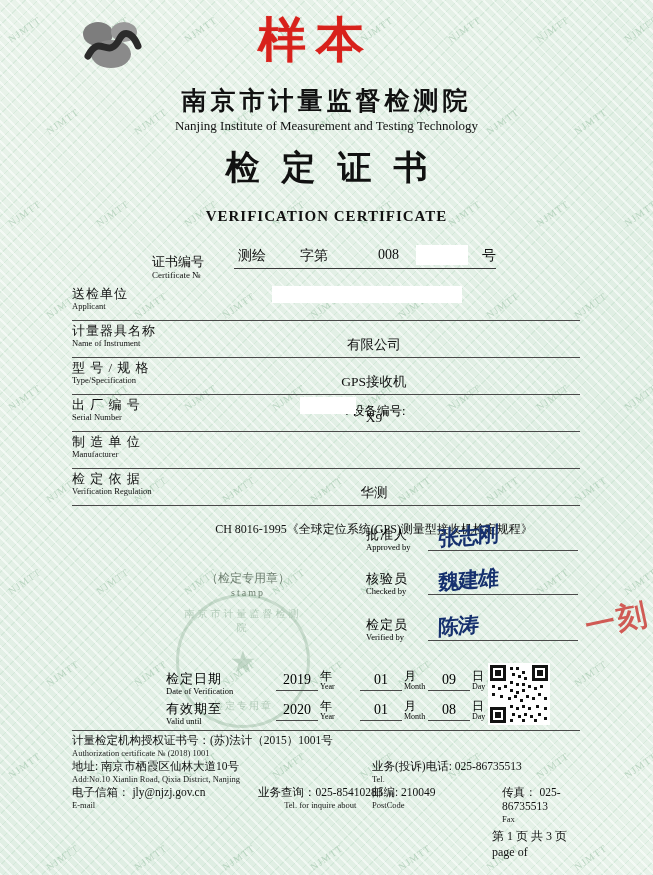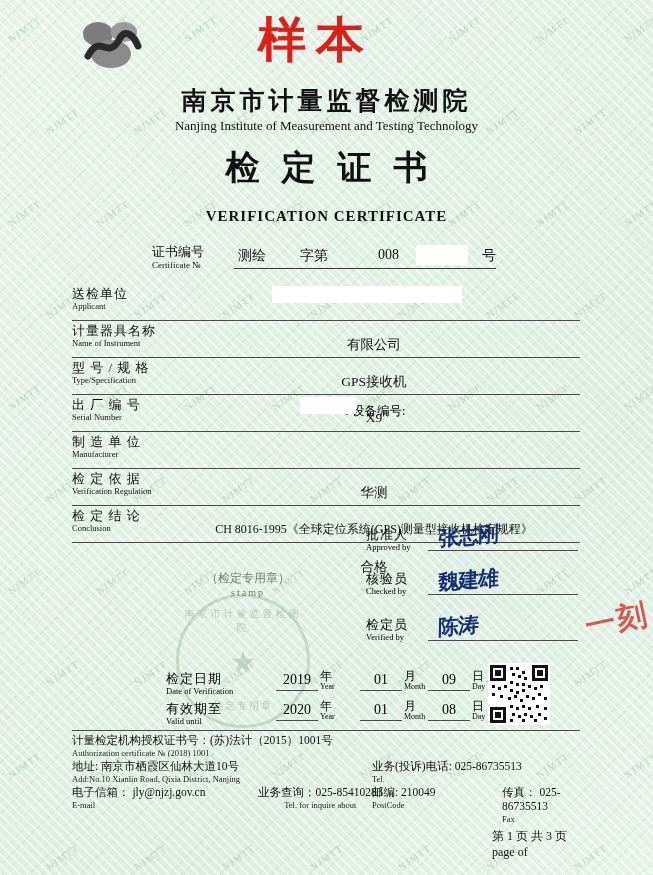--- a/index.html
+++ b/index.html
@@ -106,21 +106,21 @@
     font-weight: bold;
     font-size: 15px;
     letter-spacing: 1px;
     color: #111;
   }
 
   
   .certno-label {
     position: absolute;
     left: 152px;
-    top: 245px;
+    top: 255px;
     font-size: 13px;
     line-height: 1.15;
     color: #111;
   }
   .certno-label .en { font-size: 9px; display: block; }
   .certno-fields {
     position: absolute;
     left: 234px;
     top: 247px;
     width: 270px;
@@ -524,27 +524,20 @@
       </div>
 
       <div class="frow">
         <div class="flabel">
           <span class="zh">检 定 依 据</span>
           <span class="en">Verification Regulation</span>
         </div>
         <div class="fvalue small">CH 8016-1995《全球定位系统(GPS)测量型接收机检定规程》</div>
       </div>
 
-      <div class="frow">
-        <div class="flabel">
-          <span class="zh">检 定 结 论</span>
-          <span class="en">Conclusion</span>
-        </div>
-        <div class="fvalue">合格</div>
-      </div>
     </div>
 
     <div class="sig-block" style="top:528px;">
       <div class="sig-label">
         <span class="zh">批准人</span>
         <span class="en">Approved by</span>
       </div>
       <div class="sig-hand">张志刚</div>
       <div class="sig-line"></div>
     </div>

